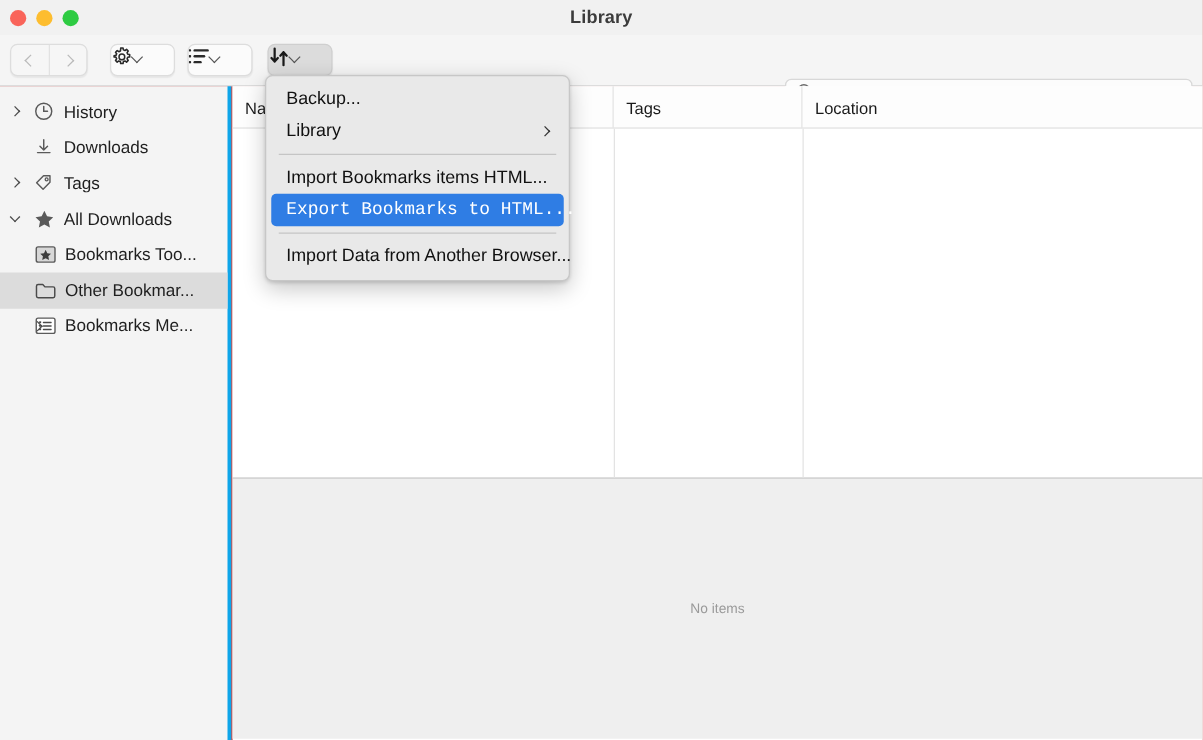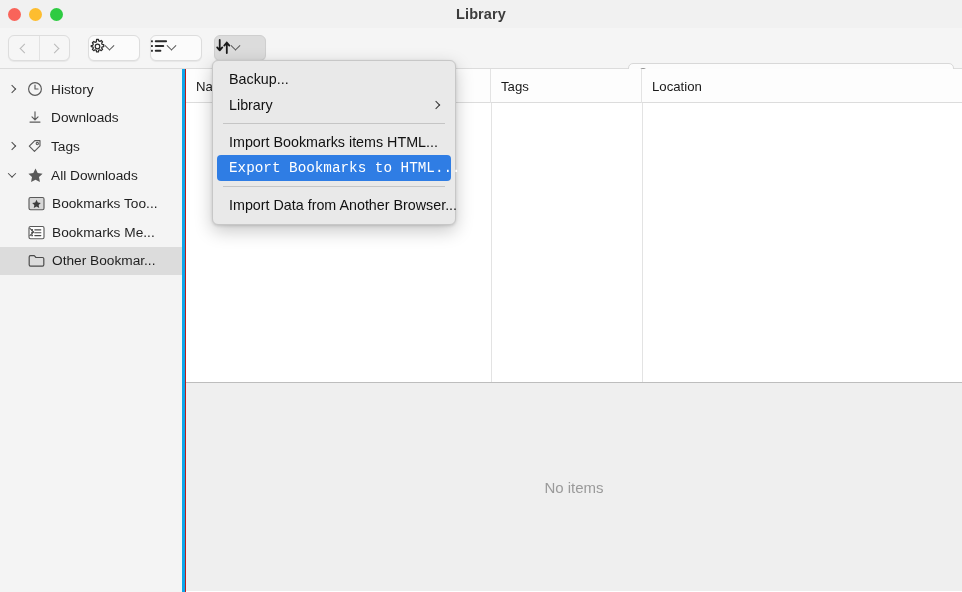--- a/index.html
+++ b/index.html
@@ -178,21 +178,21 @@
     width: 1px; background: #e3e3e3;
   }
 
   .detailpane {
     position: relative;
     height: 208px;
     background: #efefef;
     display: flex; align-items: center; justify-content: center;
   }
   .noitems {
-    font-size: 15px; color: #9a9a9a;
+    font-size: 11px; color: #9a9a9a;
   }
 
   
   .menu {
     position: absolute; left: 212px; top: 60px;
     width: 244px;
     background: #e9e9e9;
     border: 1px solid #c7c7c7;
     border-radius: 6px;
     box-shadow: 0 6px 18px rgba(0,0,0,0.22), 0 1px 3px rgba(0,0,0,0.14);
@@ -344,47 +344,47 @@
     <div class="srow lvl2">
       <span class="sicon">
         <svg width="17" height="15" viewBox="0 0 18 16">
           <rect x="1" y="1.6" width="16" height="13" rx="1.6" fill="#d7d7d7" stroke="#5a5a5a" stroke-width="1.2"></rect>
           <path d="M9 4 L10.4 7 L13.6 7.4 L11.3 9.6 L11.9 12.8 L9 11.3 L6.1 12.8 L6.7 9.6 L4.4 7.4 L7.6 7 Z" fill="#3d3d3d"></path>
         </svg>
       </span>
       <span class="slabel">Bookmarks Too...</span>
     </div>
 
+    <div class="srow lvl2 selected">
+      <span class="sicon">
+        <svg width="17" height="15" viewBox="0 0 18 16">
+          <path d="M1.2 4.2 a1.4 1.4 0 011.4-1.4 H6.6 L8.4 4.8 H15.4 a1.4 1.4 0 011.4 1.4 V12.6 a1.4 1.4 0 01-1.4 1.4 H2.6 a1.4 1.4 0 01-1.4-1.4 Z" fill="none" stroke="#4a4a4a" stroke-width="1.25" stroke-linejoin="round"></path>
+        </svg>
+      </span>
+      <span class="slabel">Other Bookmar...</span>
+    </div>
+
     <div class="srow lvl2">
       <span class="twisty">
           <span class="tw-glyph"></span>
         </span>
       <span class="sicon">
         <svg width="17" height="15" viewBox="0 0 18 16">
           <rect x="1" y="1.6" width="16" height="13" rx="1.6" fill="#ffffff" stroke="#5a5a5a" stroke-width="1.2"></rect>
           <rect x="3.4" y="4.2" width="1.8" height="1.8" rx="0.4" fill="#4a4a4a"></rect>
           <rect x="3.4" y="7.2" width="1.8" height="1.8" rx="0.4" fill="#4a4a4a"></rect>
           <rect x="3.4" y="10.2" width="1.8" height="1.8" rx="0.4" fill="#4a4a4a"></rect>
           <rect x="6.6" y="4.6" width="7.6" height="1.3" rx="0.5" fill="#4a4a4a"></rect>
           <rect x="6.6" y="7.6" width="7.6" height="1.3" rx="0.5" fill="#4a4a4a"></rect>
           <rect x="6.6" y="10.6" width="7.6" height="1.3" rx="0.5" fill="#4a4a4a"></rect>
         </svg>
       </span>
       <span class="slabel">Bookmarks Me...</span>
     </div>
 
-    <div class="srow lvl2 selected">
-      <span class="sicon">
-        <svg width="17" height="15" viewBox="0 0 18 16">
-          <path d="M1.2 4.2 a1.4 1.4 0 011.4-1.4 H6.6 L8.4 4.8 H15.4 a1.4 1.4 0 011.4 1.4 V12.6 a1.4 1.4 0 01-1.4 1.4 H2.6 a1.4 1.4 0 01-1.4-1.4 Z" fill="none" stroke="#4a4a4a" stroke-width="1.25" stroke-linejoin="round"></path>
-        </svg>
-      </span>
-      <span class="slabel">Other Bookmar...</span>
-    </div>
-
   </div>
 
   <div class="main">
 
     <div class="thead">
       <div class="th c1">Name</div>
       <div class="th c2">Tags</div>
       <div class="th c3">Location</div>
     </div>
 

